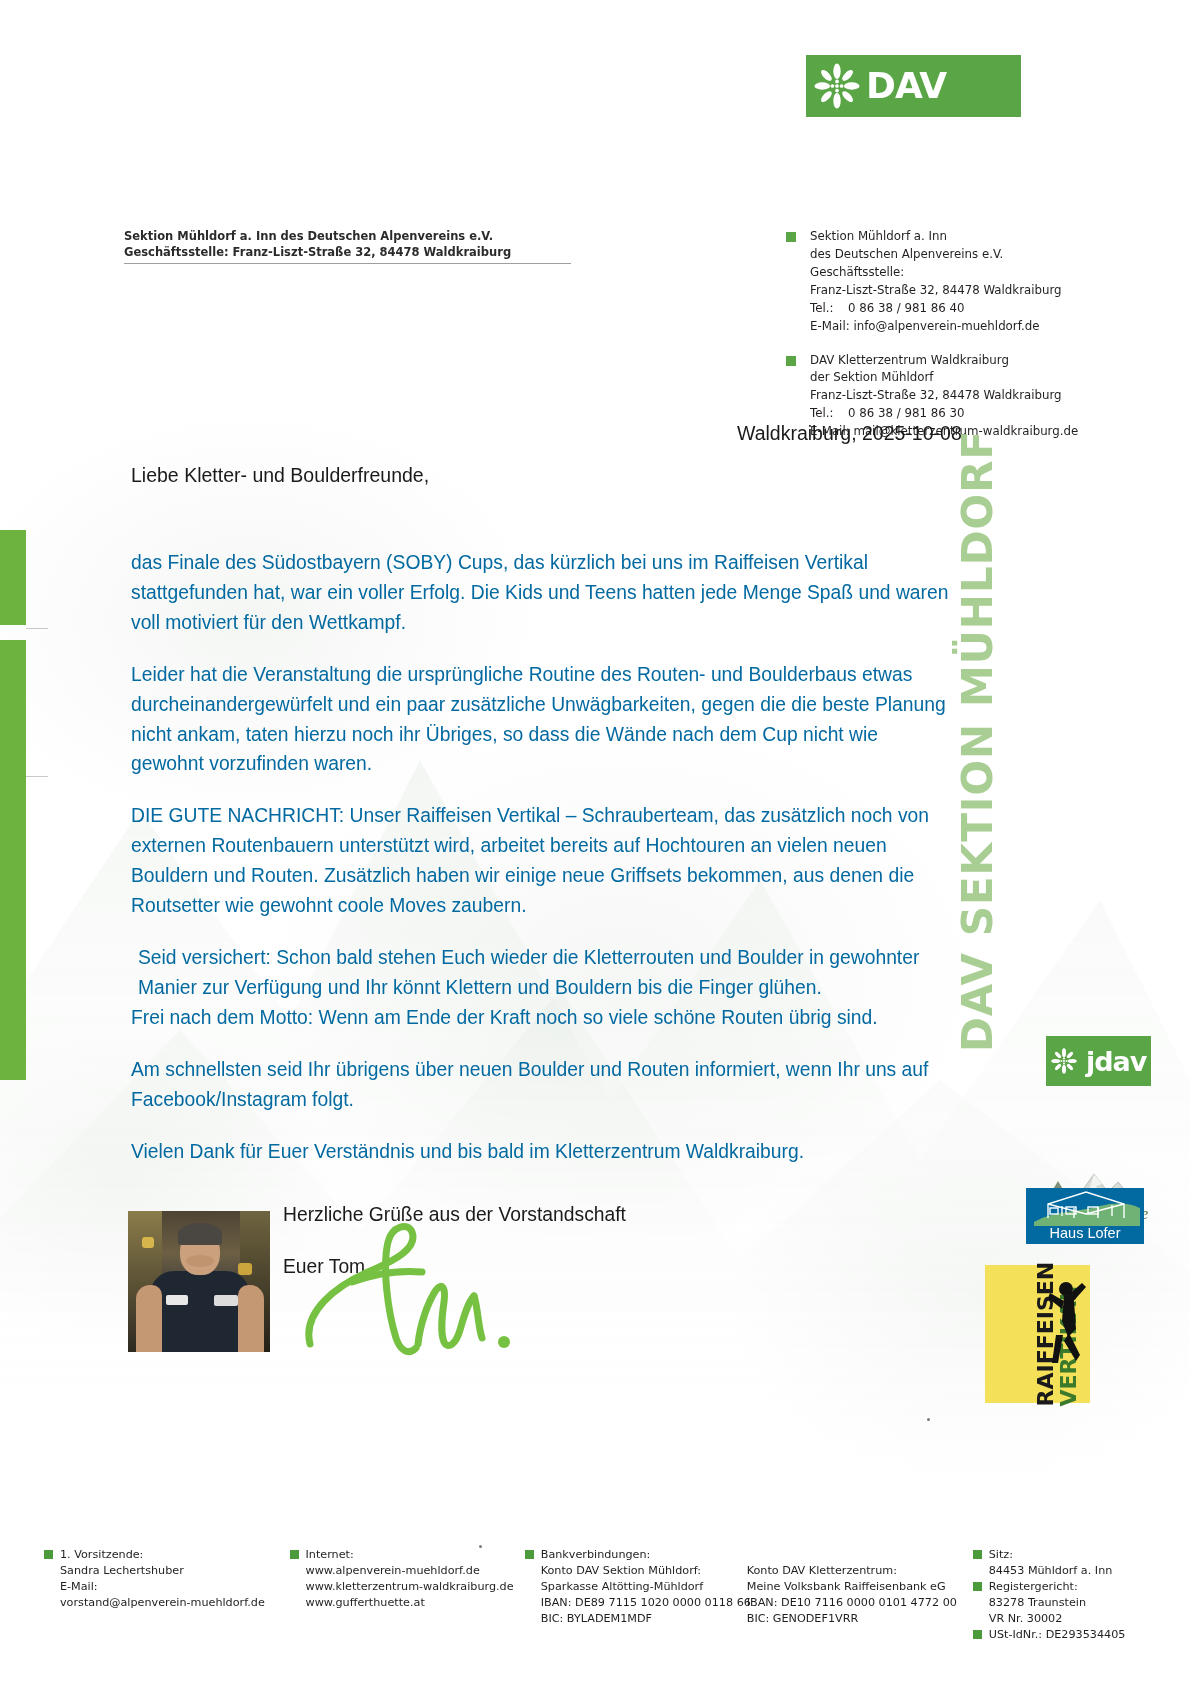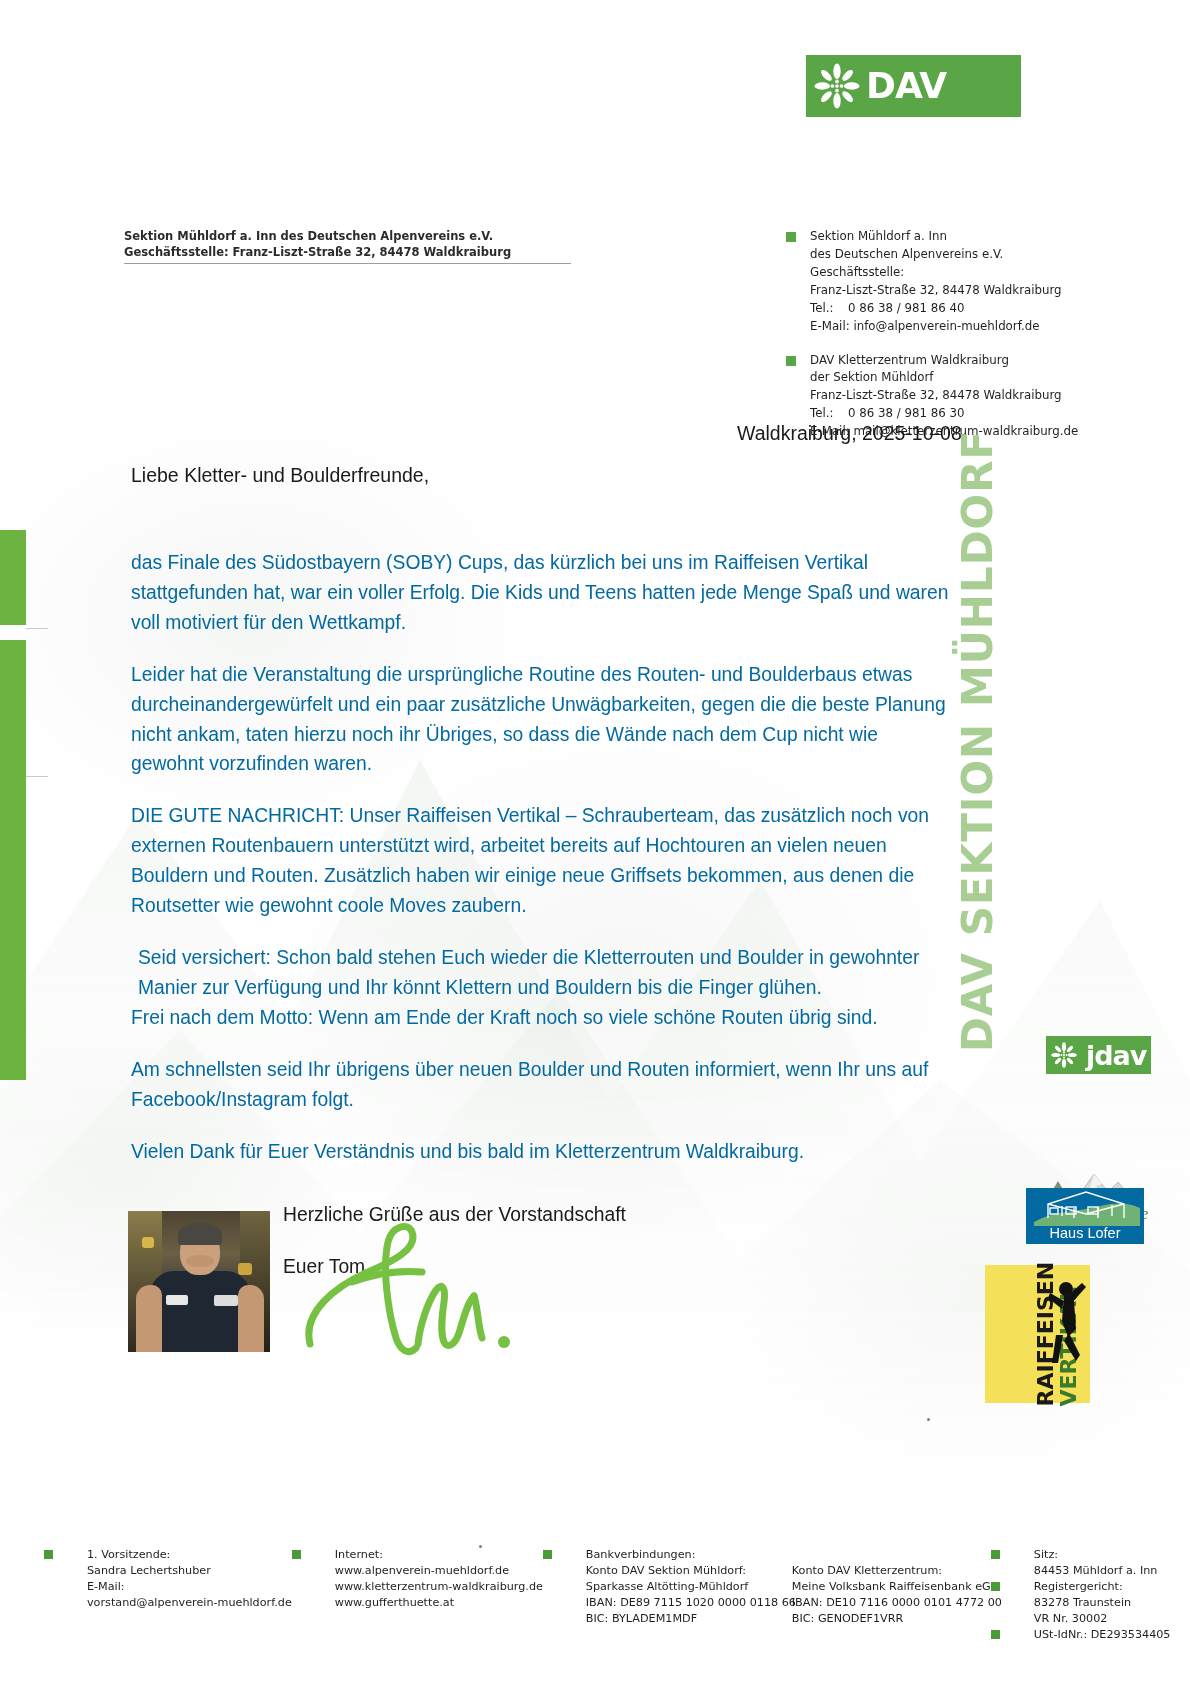--- a/index.html
+++ b/index.html
@@ -228,21 +228,21 @@
     white-space: nowrap;
     text-align: right;
     direction: ltr;
   }
   .vertical-brand-inner { display:block; transform: translate(-620px, 0); }
 
   
   .jdav-logo {
     position: absolute;
     left: 1046px; top: 1036px;
-    width: 105px; height: 38px;
+    width: 105px; height: 50px;
     background: #5aa545;
     display: flex; align-items: center; gap: 9px;
     padding-left: 5px; box-sizing: border-box;
   }
   .jdav-word {
     color:#fff; font-family:"DejaVu Sans", sans-serif;
     font-weight:bold; font-size:27px; line-height:1; letter-spacing:-1px;
   }
 
   .guffert-logo { position:absolute; left:1036px; top:1164px; width:120px; height:70px; }
@@ -289,21 +289,21 @@
   .fcol { position: relative; }
   .fcol.c1 { width: 246px; padding-left: 16px; }
   .fcol.c2 { width: 235px; padding-left: 16px; }
   .fcol.c3 { width: 206px; padding-left: 16px; }
   .fcol.c4 { width: 210px; }
   .fcol.c5 { width: 205px; padding-left: 16px; }
   .fbul {
     position: absolute; left: 0; top: 3px;
     width: 9px; height: 9px; background: #4b9b3a;
   }
-  .fline { white-space: nowrap; margin-left: 27px; }
+  .fline { white-space: nowrap; }
   .fitem { position: relative; padding-left: 16px; }
   .fitem .fbul { top: 3px; }
 
   
   .dot { position:absolute; width:3px; height:3px; border-radius:50%; background:#7a7a7a; }
 </style>
 </head>
 <body>
 
 <div id="page">

